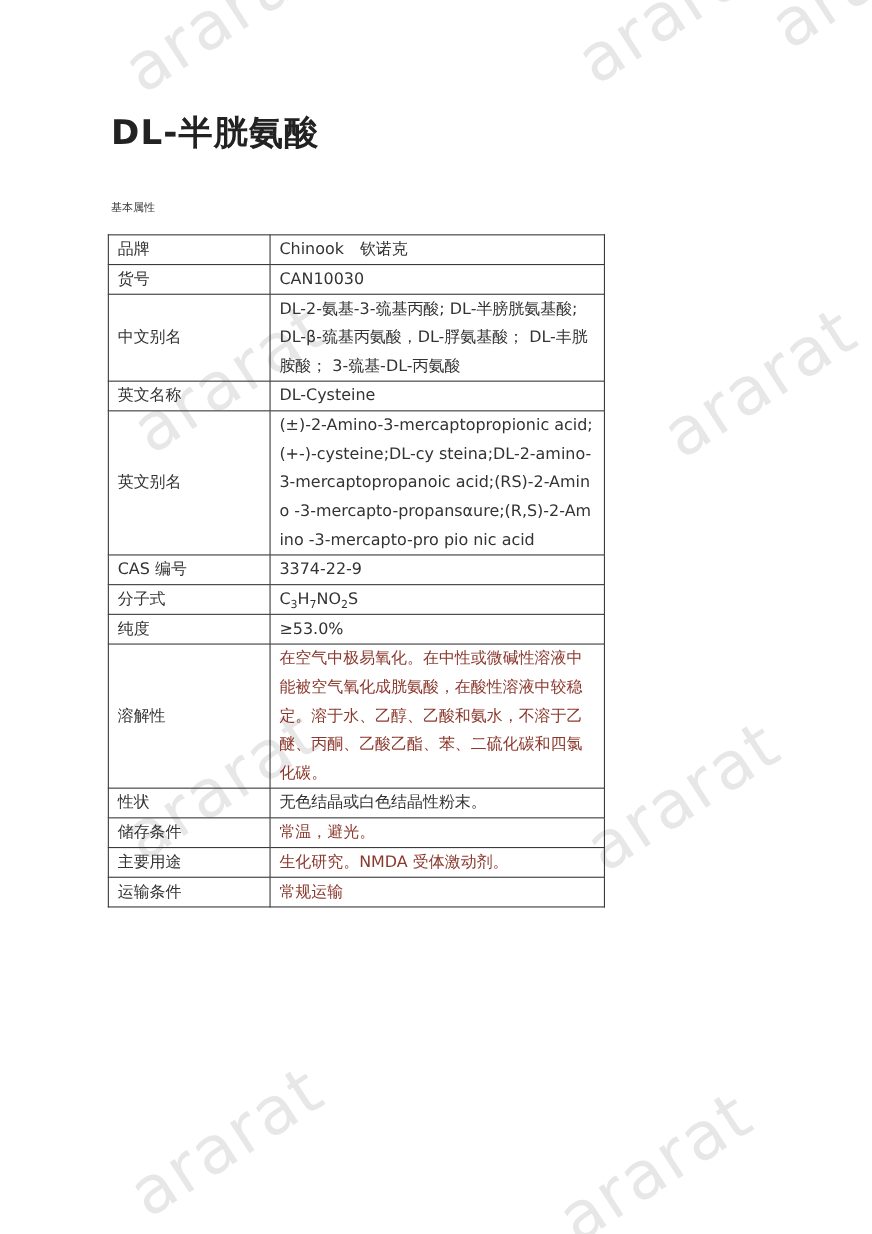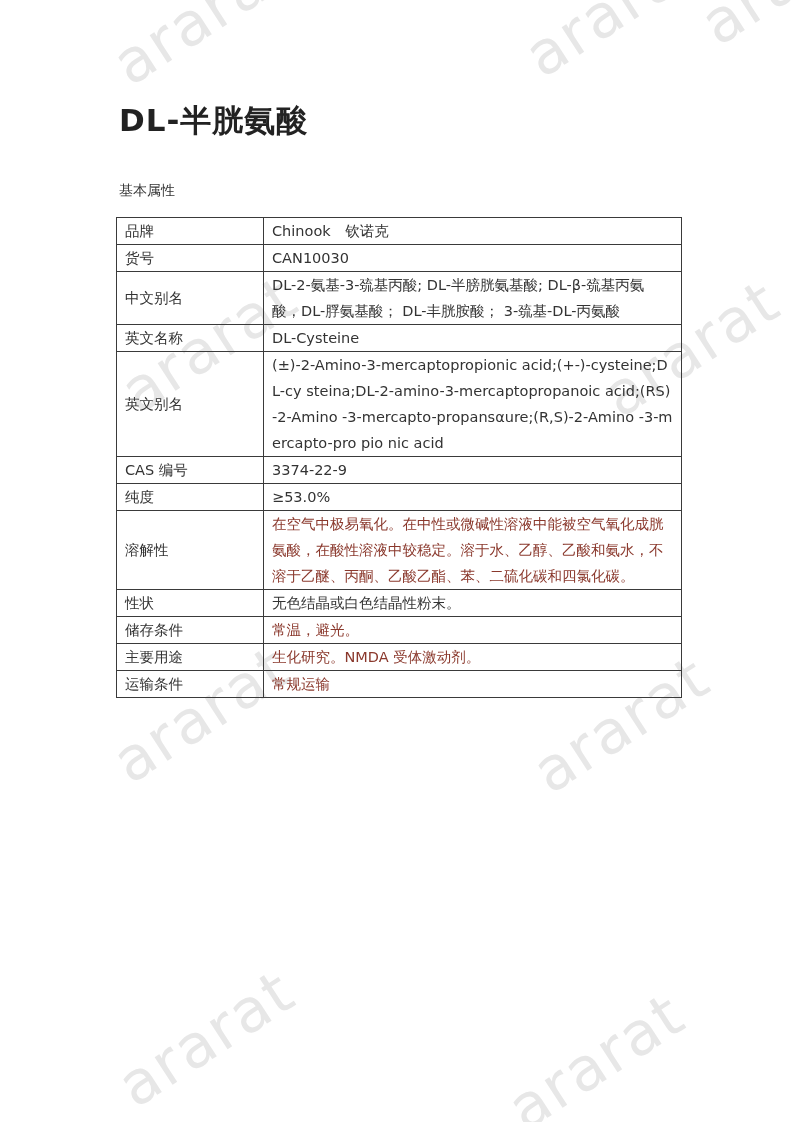--- a/index.html
+++ b/index.html
@@ -14,36 +14,36 @@
   .watermark {
     position:absolute;
     font-size:60px;
     letter-spacing:2px;
     color:var(--wm-color,#e7e7e7);
     transform:rotate(-33deg);
     transform-origin:0 0;
     white-space:nowrap;
     user-select:none;
   }
-  .content { position:absolute; left:116px; top:100px; width:566px; z-index:1; }
+  .content { position:absolute; left:98px; top:100px; width:566px; z-index:1; }
   .page-title {
     font-size:31px;
     font-weight:600;
     color:#222222;
     letter-spacing:1px;
     margin-left:3px;
   }
   .section-title {
-    font-size:14px;
+    font-size:10px;
     color:#333333;
     margin:40px 0 17px 3px;
   }
   table.props {
     border-collapse:collapse;
-    width:566px;
+    width:452px;
     table-layout:fixed;
     background:transparent;
     border-radius:21px;
   }
   table.props td {
     border:1px solid var(--border-color,#3a3a3a);
     padding:0 8px;
     font-size:14.5px;
     line-height:26px;
     vertical-align:middle;
@@ -92,20 +92,24 @@
         </tr>
         <tr>
           <td class="label-cell">英文别名</td>
           <td class="value-cell break-all">(±)-2-Amino-3-mercaptopropionic acid;(+-)-cysteine;DL-cy steina;DL-2-amino-3-mercaptopropanoic acid;(RS)-2-Amino -3-mercapto-propansαure;(R,S)-2-Amino -3-mercapto-pro pio nic acid</td>
         </tr>
         <tr>
           <td class="label-cell">CAS 编号</td>
           <td class="value-cell">3374-22-9</td>
         </tr>
         <tr>
+          <td class="label-cell">分子式</td>
+          <td class="value-cell"><span>C</span><sub>3</sub><span>H</span><sub>7</sub><span>NO</span><sub>2</sub><span>S</span></td>
+        </tr>
+        <tr>
           <td class="label-cell">纯度</td>
           <td class="value-cell">≥53.0%</td>
         </tr>
         <tr>
           <td class="label-cell">溶解性</td>
           <td class="value-cell accent">在空气中极易氧化。在中性或微碱性溶液中能被空气氧化成胱氨酸，在酸性溶液中较稳定。溶于水、乙醇、乙酸和氨水，不溶于乙醚、丙酮、乙酸乙酯、苯、二硫化碳和四氯化碳。</td>
         </tr>
         <tr>
           <td class="label-cell">性状</td>
           <td class="value-cell">无色结晶或白色结晶性粉末。</td>

